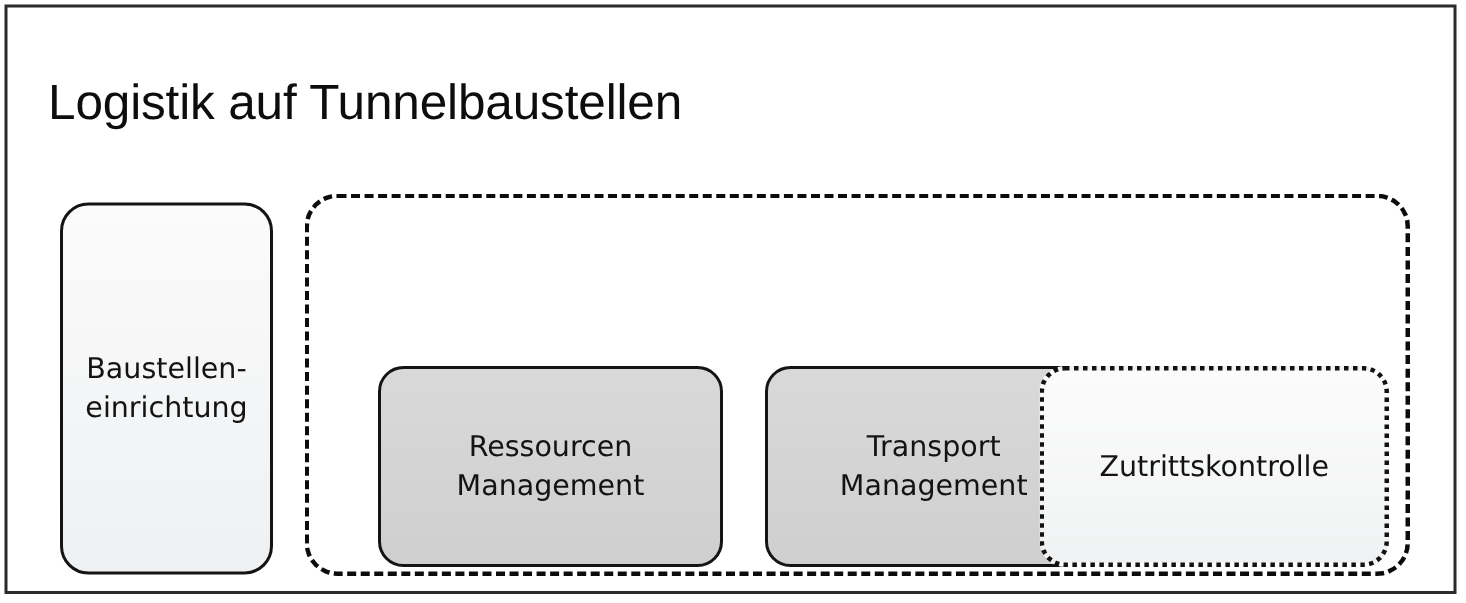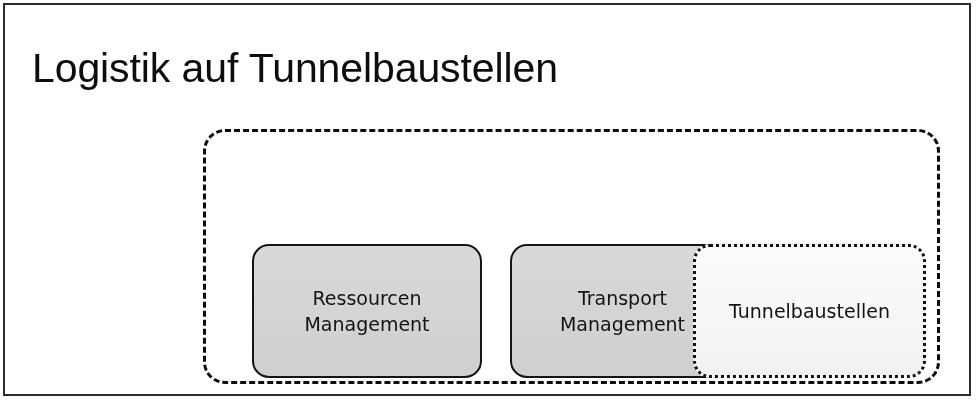--- a/index.html
+++ b/index.html
@@ -30,21 +30,21 @@
     box-sizing: border-box;
     border: 2px solid #2b2b2b;
     background: #ffffff;
   }
 
   .figure-title {
     position: absolute;
     left: 27px;
     top: 43px;
     font-family: "Liberation Sans", sans-serif;
-    font-size: 41px;
+    font-size: 33px;
     line-height: 40px;
     font-weight: 400;
     color: #0d0d0d;
     letter-spacing: -0.1px;
     white-space: nowrap;
   }
 
   
   .box-baustelleneinrichtung {
     position: absolute;
@@ -139,36 +139,40 @@
 </style>
 </head>
 <body>
 
 <div id="canvas">
 
   <div class="outer-frame">
 
     <div class="figure-title">Logistik auf Tunnelbaustellen</div>
 
+    <div class="box-baustelleneinrichtung">
+      <div class="box-label">Baustellen-
+einrichtung</div>
+    </div>
 
     <div class="group-baustellenlogistik">
 
 
       <div class="inner-row">
 
         <div class="inner-box solid pos-1">
           <div class="box-label">Ressourcen
 Management</div>
         </div>
 
         <div class="inner-box solid pos-2">
           <div class="box-label">Transport
 Management</div>
         </div>
 
         <div class="inner-box dotted pos-3">
-          <div class="box-label">Tunnelbaustellen</div>
+          <div class="box-label">Zutrittskontrolle</div>
         </div>
 
       </div>
     </div>
   </div>
 </div>
 
 </body></html>

